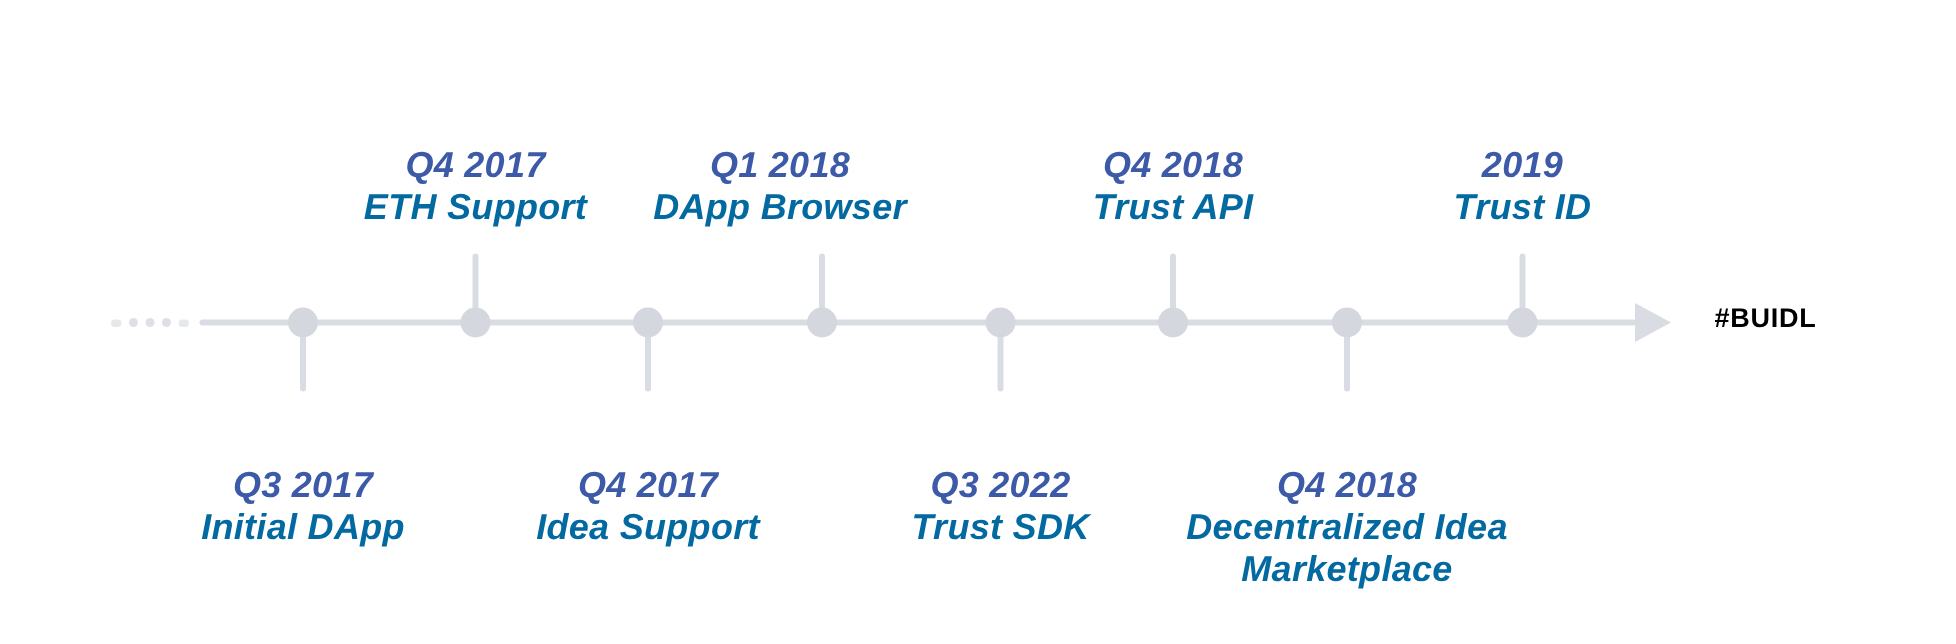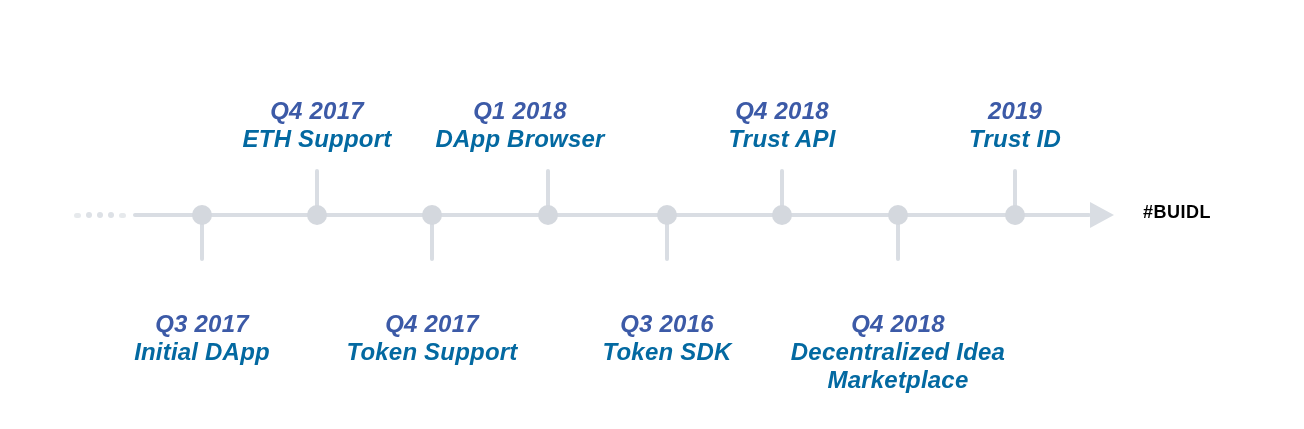--- a/index.html
+++ b/index.html
@@ -156,31 +156,31 @@
     <span class="title">Initial DApp</span>
   </div>
 
   <div class="label above" style="left:317px">
     <span class="period">Q4 2017</span>
     <span class="title">ETH Support</span>
   </div>
 
   <div class="label below" style="left:432px">
     <span class="period">Q4 2017</span>
-    <span class="title">Token Support</span>
+    <span class="title">Idea Support</span>
   </div>
 
   <div class="label above" style="left:520px">
     <span class="period">Q1 2018</span>
     <span class="title">DApp Browser</span>
   </div>
 
   <div class="label below" style="left:667px">
-    <span class="period">Q3 2016</span>
-    <span class="title">Token SDK</span>
+    <span class="period">Q3 2022</span>
+    <span class="title">Trust SDK</span>
   </div>
 
   <div class="label above" style="left:782px">
     <span class="period">Q4 2018</span>
     <span class="title">Trust API</span>
   </div>
 
   <div class="label below" style="left:898px">
     <span class="period">Q4 2018</span>
     <span class="title">Decentralized Idea</span>

